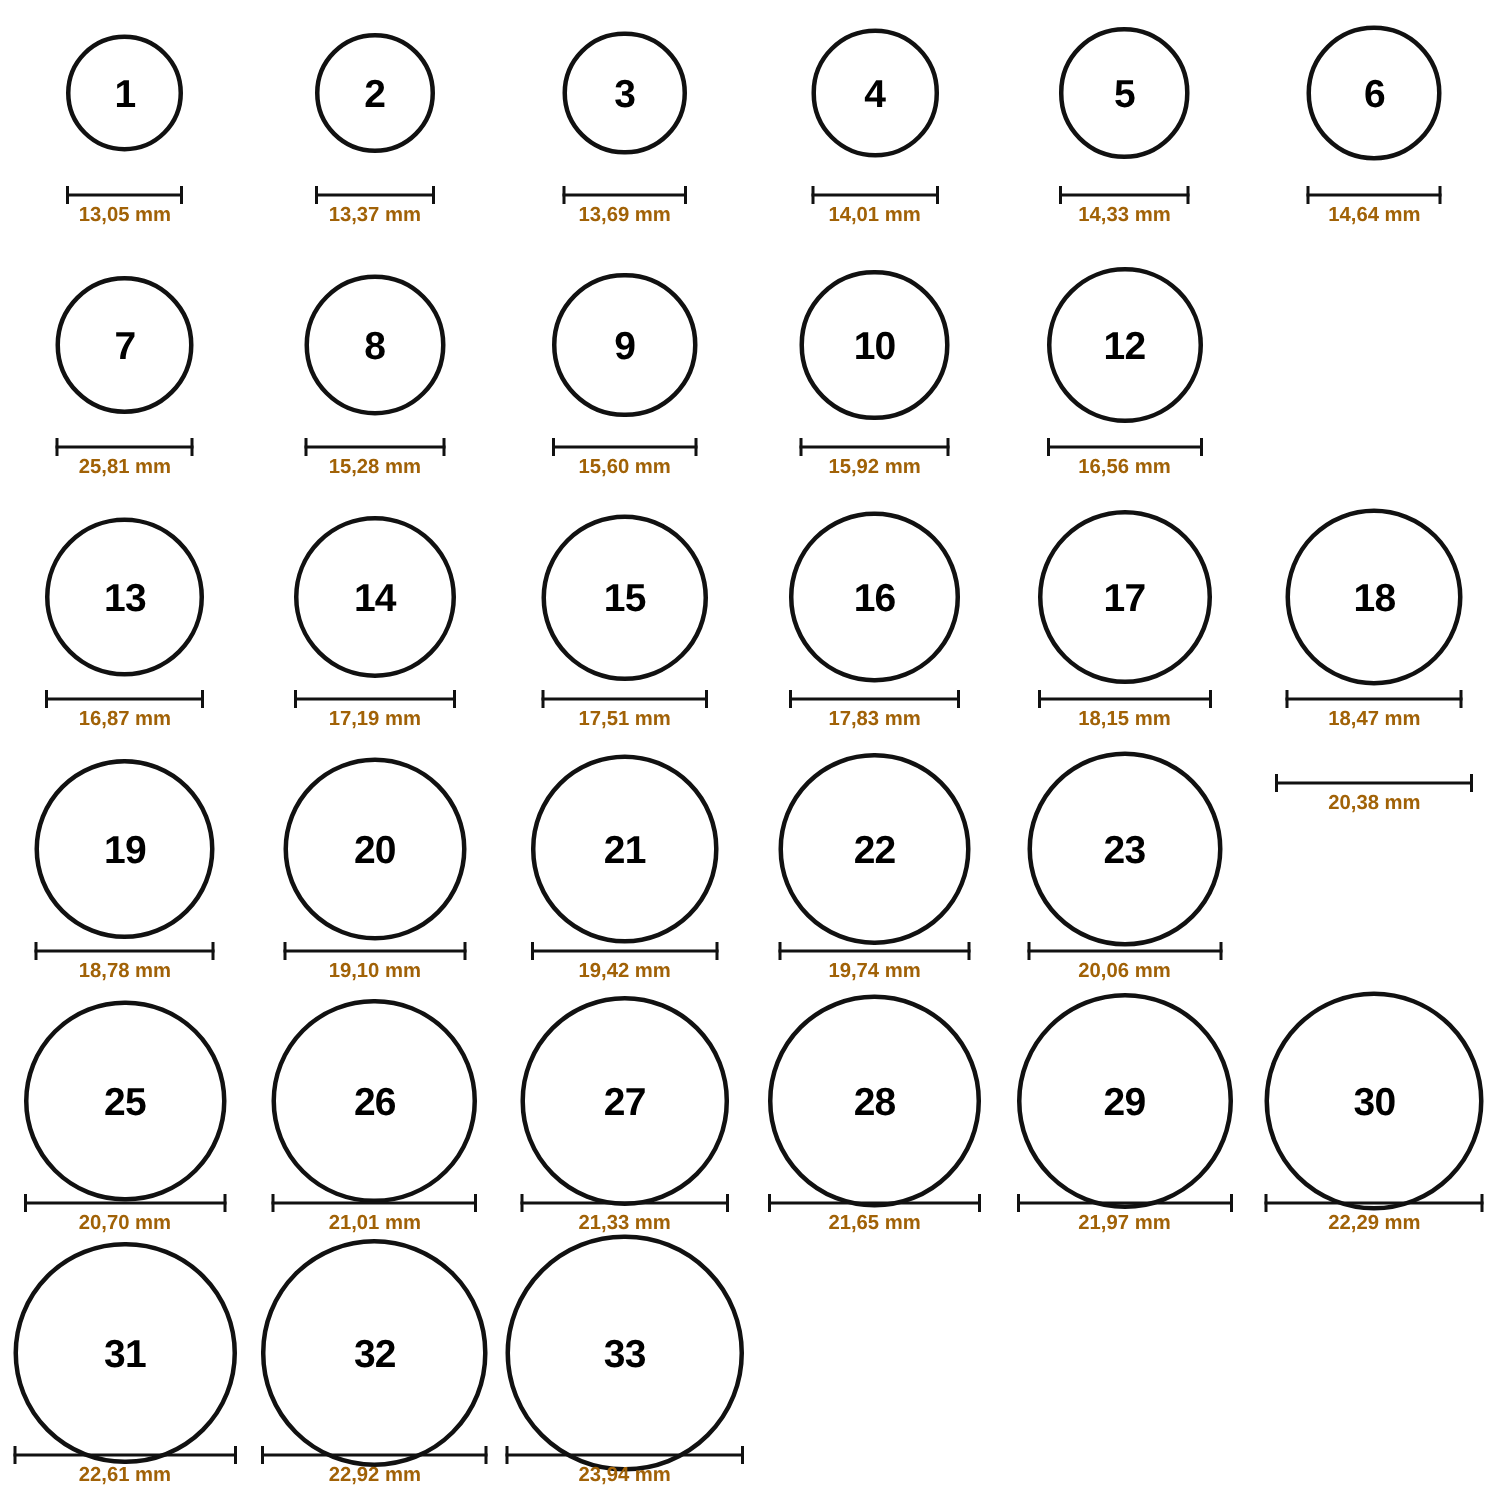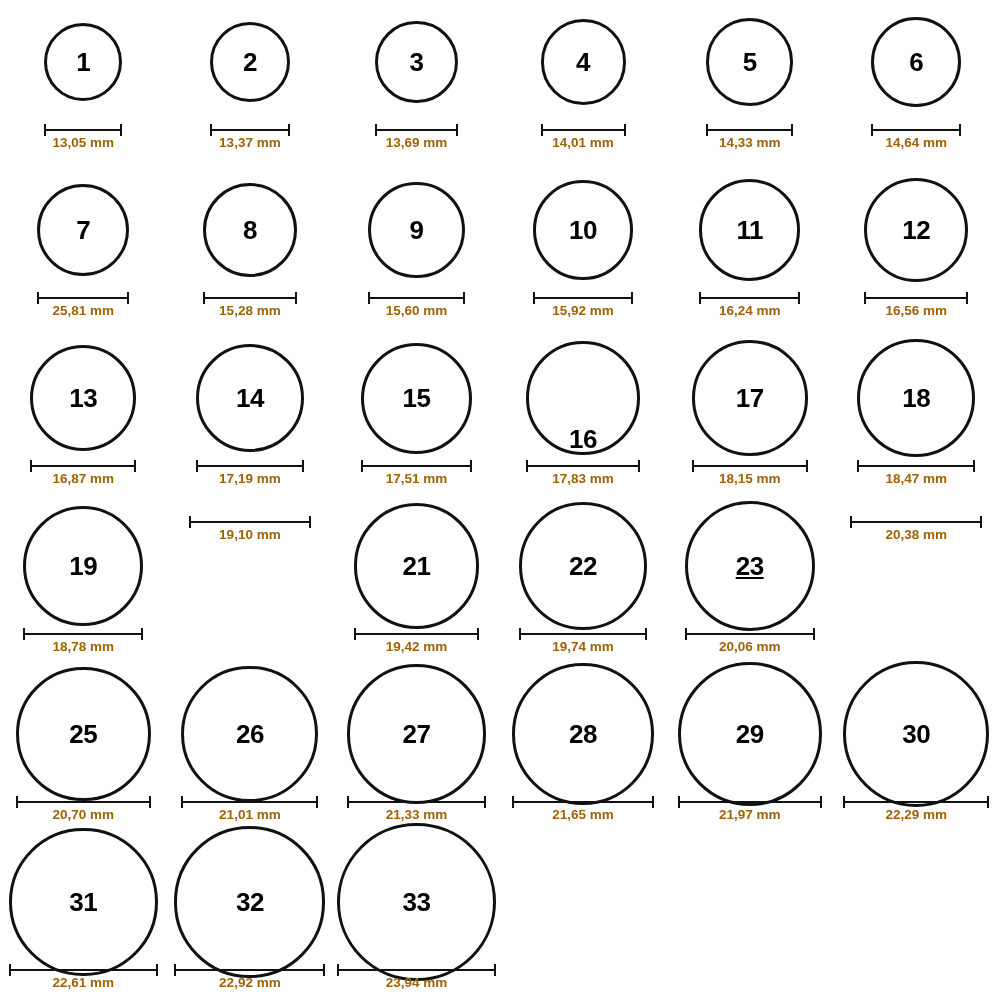--- a/index.html
+++ b/index.html
@@ -221,33 +221,20 @@
         </div>
         <div class="ruler" style="width: 99.238px;">
           <div class="bar"></div>
           <div class="tick left"></div>
           <div class="tick right"></div>
         </div>
         <div class="mm">15,92 mm</div>
       </div>
       <div class="cell">
         <div class="ring-wrap">
-          <div class="ring" style="width: 101.606px; height: 101.606px;">
-            <span class="ring-number">11</span>
-          </div>
-        </div>
-        <div class="ruler" style="width: 101.606px;">
-          <div class="bar"></div>
-          <div class="tick left"></div>
-          <div class="tick right"></div>
-        </div>
-        <div class="mm">16,24 mm</div>
-      </div>
-      <div class="cell">
-        <div class="ring-wrap">
           <div class="ring" style="width: 103.974px; height: 103.974px;">
             <span class="ring-number">12</span>
           </div>
         </div>
         <div class="ruler" style="width: 103.974px;">
           <div class="bar"></div>
           <div class="tick left"></div>
           <div class="tick right"></div>
         </div>
         <div class="mm">16,56 mm</div>
@@ -288,21 +275,21 @@
         </div>
         <div class="ruler" style="width: 111.004px;">
           <div class="bar"></div>
           <div class="tick left"></div>
           <div class="tick right"></div>
         </div>
         <div class="mm">17,51 mm</div>
       </div>
       <div class="cell">
         <div class="ring-wrap">
-          <div class="ring" style="width: 113.372px; height: 113.372px; align-items: flex-end;">
+          <div class="ring" style="width: 113.372px; height: 113.372px;">
             <span class="ring-number">16</span>
           </div>
         </div>
         <div class="ruler" style="width: 113.372px;">
           <div class="bar"></div>
           <div class="tick left"></div>
           <div class="tick right"></div>
         </div>
         <div class="mm">17,83 mm</div>
       </div>
@@ -341,20 +328,25 @@
           </div>
         </div>
         <div class="ruler" style="width: 120.402px;">
           <div class="bar"></div>
           <div class="tick left"></div>
           <div class="tick right"></div>
         </div>
         <div class="mm">18,78 mm</div>
       </div>
       <div class="cell">
+        <div class="ring-wrap">
+          <div class="ring" style="width: 122.77px; height: 122.77px;">
+            <span class="ring-number">20</span>
+          </div>
+        </div>
         <div class="ruler" style="width: 122.77px;">
           <div class="bar"></div>
           <div class="tick left"></div>
           <div class="tick right"></div>
         </div>
         <div class="mm">19,10 mm</div>
       </div>
       <div class="cell">
         <div class="ring-wrap">
           <div class="ring" style="width: 125.138px; height: 125.138px;">
@@ -376,21 +368,21 @@
         </div>
         <div class="ruler" style="width: 127.506px;">
           <div class="bar"></div>
           <div class="tick left"></div>
           <div class="tick right"></div>
         </div>
         <div class="mm">19,74 mm</div>
       </div>
       <div class="cell">
         <div class="ring-wrap">
-          <div class="ring" style="width: 129.874px; height: 129.874px; text-decoration: underline;">
+          <div class="ring" style="width: 129.874px; height: 129.874px;">
             <span class="ring-number">23</span>
           </div>
         </div>
         <div class="ruler" style="width: 129.874px;">
           <div class="bar"></div>
           <div class="tick left"></div>
           <div class="tick right"></div>
         </div>
         <div class="mm">20,06 mm</div>
       </div>

